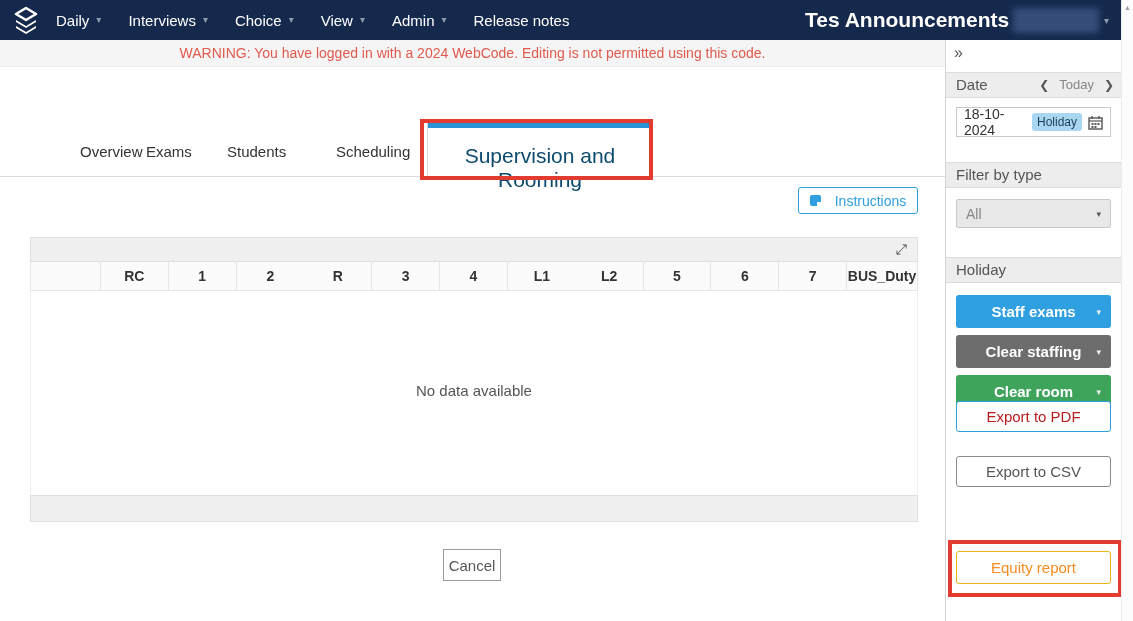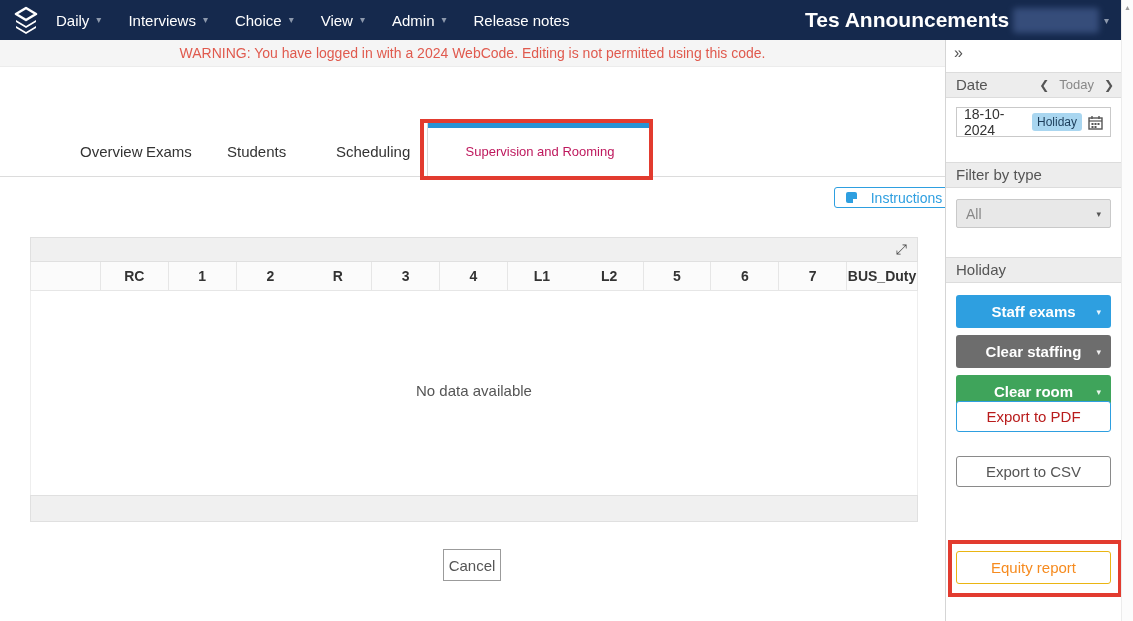--- a/index.html
+++ b/index.html
@@ -50,33 +50,33 @@
   .tab-overview   { left: 32px; margin-left: 48px; }
   .tab-exams      { left: 146px; }
   .tab-students   { left: 227px; }
   .tab-scheduling { left: 336px; }
   .active-tab {
     left: 427px; top: 122px; width: 226px; height: 55px;
     background: #fff; border: 1px solid #d8d8d8; border-bottom: none; z-index: 2;
     cursor: pointer;
   }
   .active-tab .blue-bar { position: absolute; left: 0; top: 0; width: 100%; height: 5px; background: #2793d5; }
-  .active-tab .lbl { position: absolute; left: 0; top: 21px; width: 100%; text-align: center; font-size: 13px; color: #be185d; }
+  .active-tab .lbl { position: absolute; left: 0; top: 21px; width: 100%; text-align: center; font-size: 21px; color: #0c4a6e; }
 
   
   .red-box { border: 4px solid #e23b2f; background: transparent; z-index: 40; pointer-events: none; }
   .red-box.tabbox    { left: 420px; top: 119px; width: 233px; height: 61px; }
   .red-box.equitybox { left: 948px; top: 540px; width: 174px; height: 57px; }
 
   
   .instructions-btn {
-    left: 798px; top: 187px; width: 120px; height: 21px;
+    left: 798px; top: 187px; width: 120px; height: 27px;
     background: #fff; border: 1px solid #2e9fe0; border-radius: 3px;
     color: #2e9fe0; font-size: 14px;
-    display: flex; align-items: center; justify-content: center; gap: 14px; cursor: pointer; margin-left: 36px;
+    display: flex; align-items: center; justify-content: center; gap: 14px; cursor: pointer;
   }
   .instructions-glyph {
     width: 11px; height: 11px; background: #2e9fe0; border-radius: 2px;
     position: relative; display: inline-block;
   }
   .instructions-glyph::after {
     content: ""; position: absolute; right: 0; bottom: 0; width: 4px; height: 4px; background: #fff;
   }
 
   

